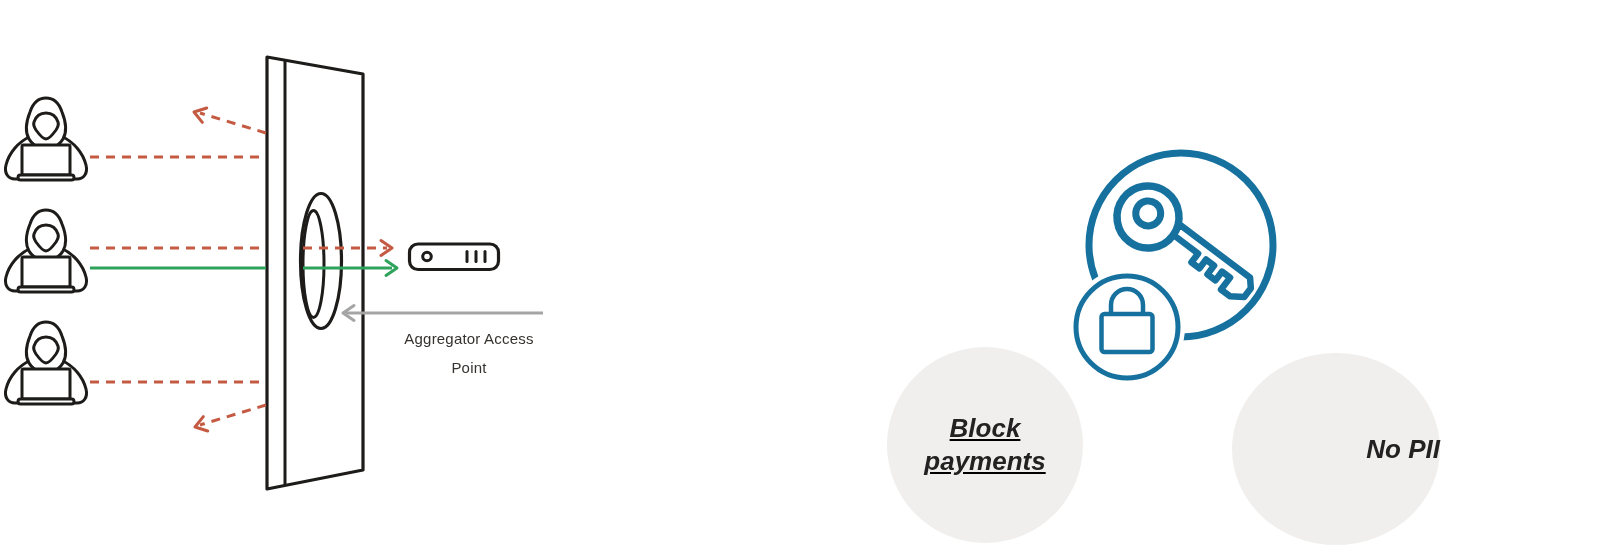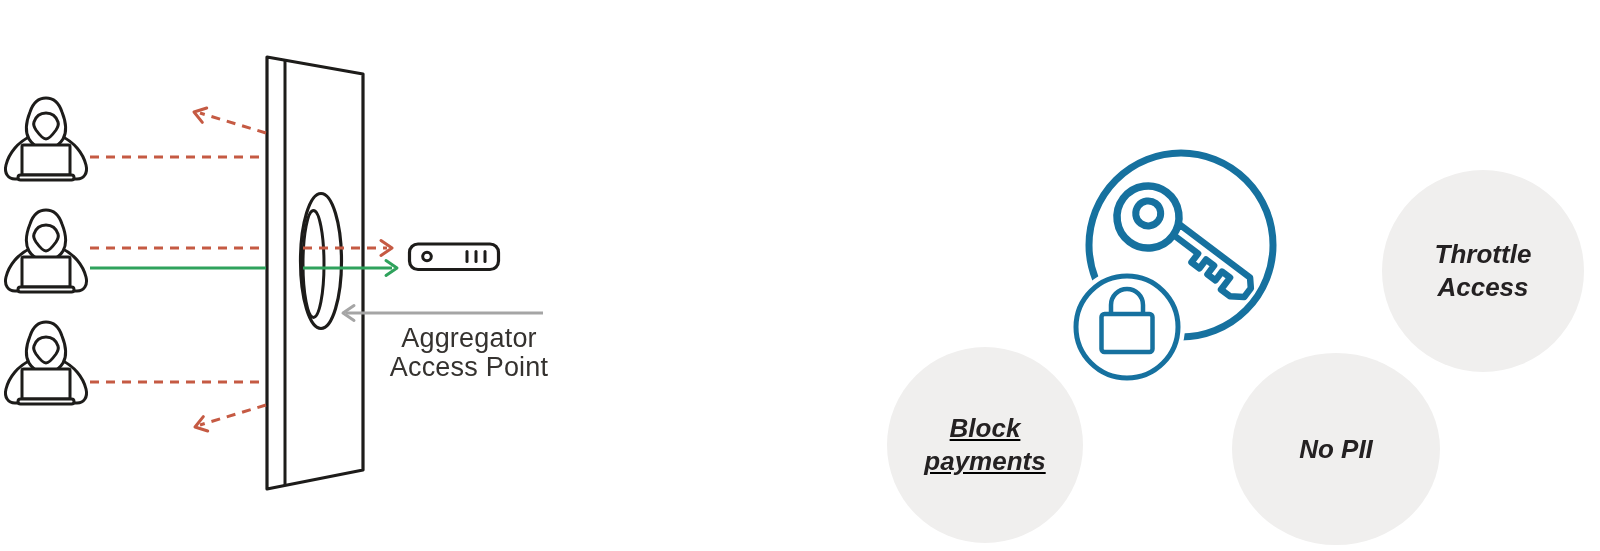--- a/index.html
+++ b/index.html
@@ -3,38 +3,38 @@
 <meta charset="utf-8">
 <style>
   html,body{margin:0;padding:0;background:#ffffff;}
   .canvas{
     position:relative;width:1600px;height:551px;background:#ffffff;overflow:hidden;
     font-family:"Liberation Sans","DejaVu Sans",sans-serif;
   }
   .left-svg{position:absolute;left:0;top:0;}
   .agg-label{
     position:absolute;left:386px;top:324px;width:166px;
-    text-align:center;font-size:27px;line-height:29px;color:#35322f;
+    text-align:center;font-size:15px;line-height:29px;color:#35322f;
     letter-spacing:.2px;
   }
   .bubble{
     position:absolute;border-radius:50%;background:#f0efee;
     display:flex;align-items:center;justify-content:center;text-align:center;
   }
   .bubble span{
     display:inline-block;max-width:130px;
     font-style:italic;font-weight:bold;font-size:26px;line-height:33px;color:#242122;
   }
   .b-read-only{left:886px;top:3px;width:196px;height:196px;}
   .b-summary-only{left:1250px;top:2px;width:194px;height:194px;}
   .b-limit-failed{left:736px;top:177px;width:212px;height:198px;}
   .b-limit-failed span{max-width:88px;}
   .b-throttle{left:1382px;top:170px;width:202px;height:202px;}
   .b-block-payments{left:887px;top:347px;width:196px;height:196px;text-decoration:underline;}
-  .b-no-pii{left:1232px;top:353px;width:208px;height:192px;}
+  .b-no-pii{left:1232px;top:353px;width:208px;height:192px;justify-content:flex-end;}
   .key-svg{position:absolute;left:1056px;top:140px;}
 </style>
 </head>
 <body>
 
 <div class="canvas">
 
   <svg class="left-svg" width="600" height="551" viewBox="0 0 600 551">
     <defs>
       <g id="hacker" stroke="#1d1c1a" stroke-width="3" fill="#ffffff" stroke-linejoin="round" stroke-linecap="round">
@@ -102,23 +102,20 @@
       <rect x="409.5" y="244" width="89" height="25.5" rx="8.5" stroke-width="3.2"></rect>
       <circle cx="427" cy="256.5" r="4.3" stroke-width="3"></circle>
       <line x1="467" y1="251.5" x2="467" y2="261.5" stroke-width="3"></line>
       <line x1="476" y1="251.5" x2="476" y2="261.5" stroke-width="3"></line>
       <line x1="485" y1="251.5" x2="485" y2="261.5" stroke-width="3"></line>
     </g>
   </svg>
 
   <div class="agg-label">Aggregator Access Point</div>
 
-  <div class="bubble b-throttle">
-    <span>Throttle Access</span>
-  </div>
   <div class="bubble b-block-payments">
     <span>Block payments</span>
   </div>
   <div class="bubble b-no-pii">
     <span>No PII</span>
   </div>
 
   <svg class="key-svg" width="240" height="252" viewBox="1056 140 240 252">
 
     <circle cx="1181" cy="245" r="92" fill="none" stroke="#16719f" stroke-width="7"></circle>

